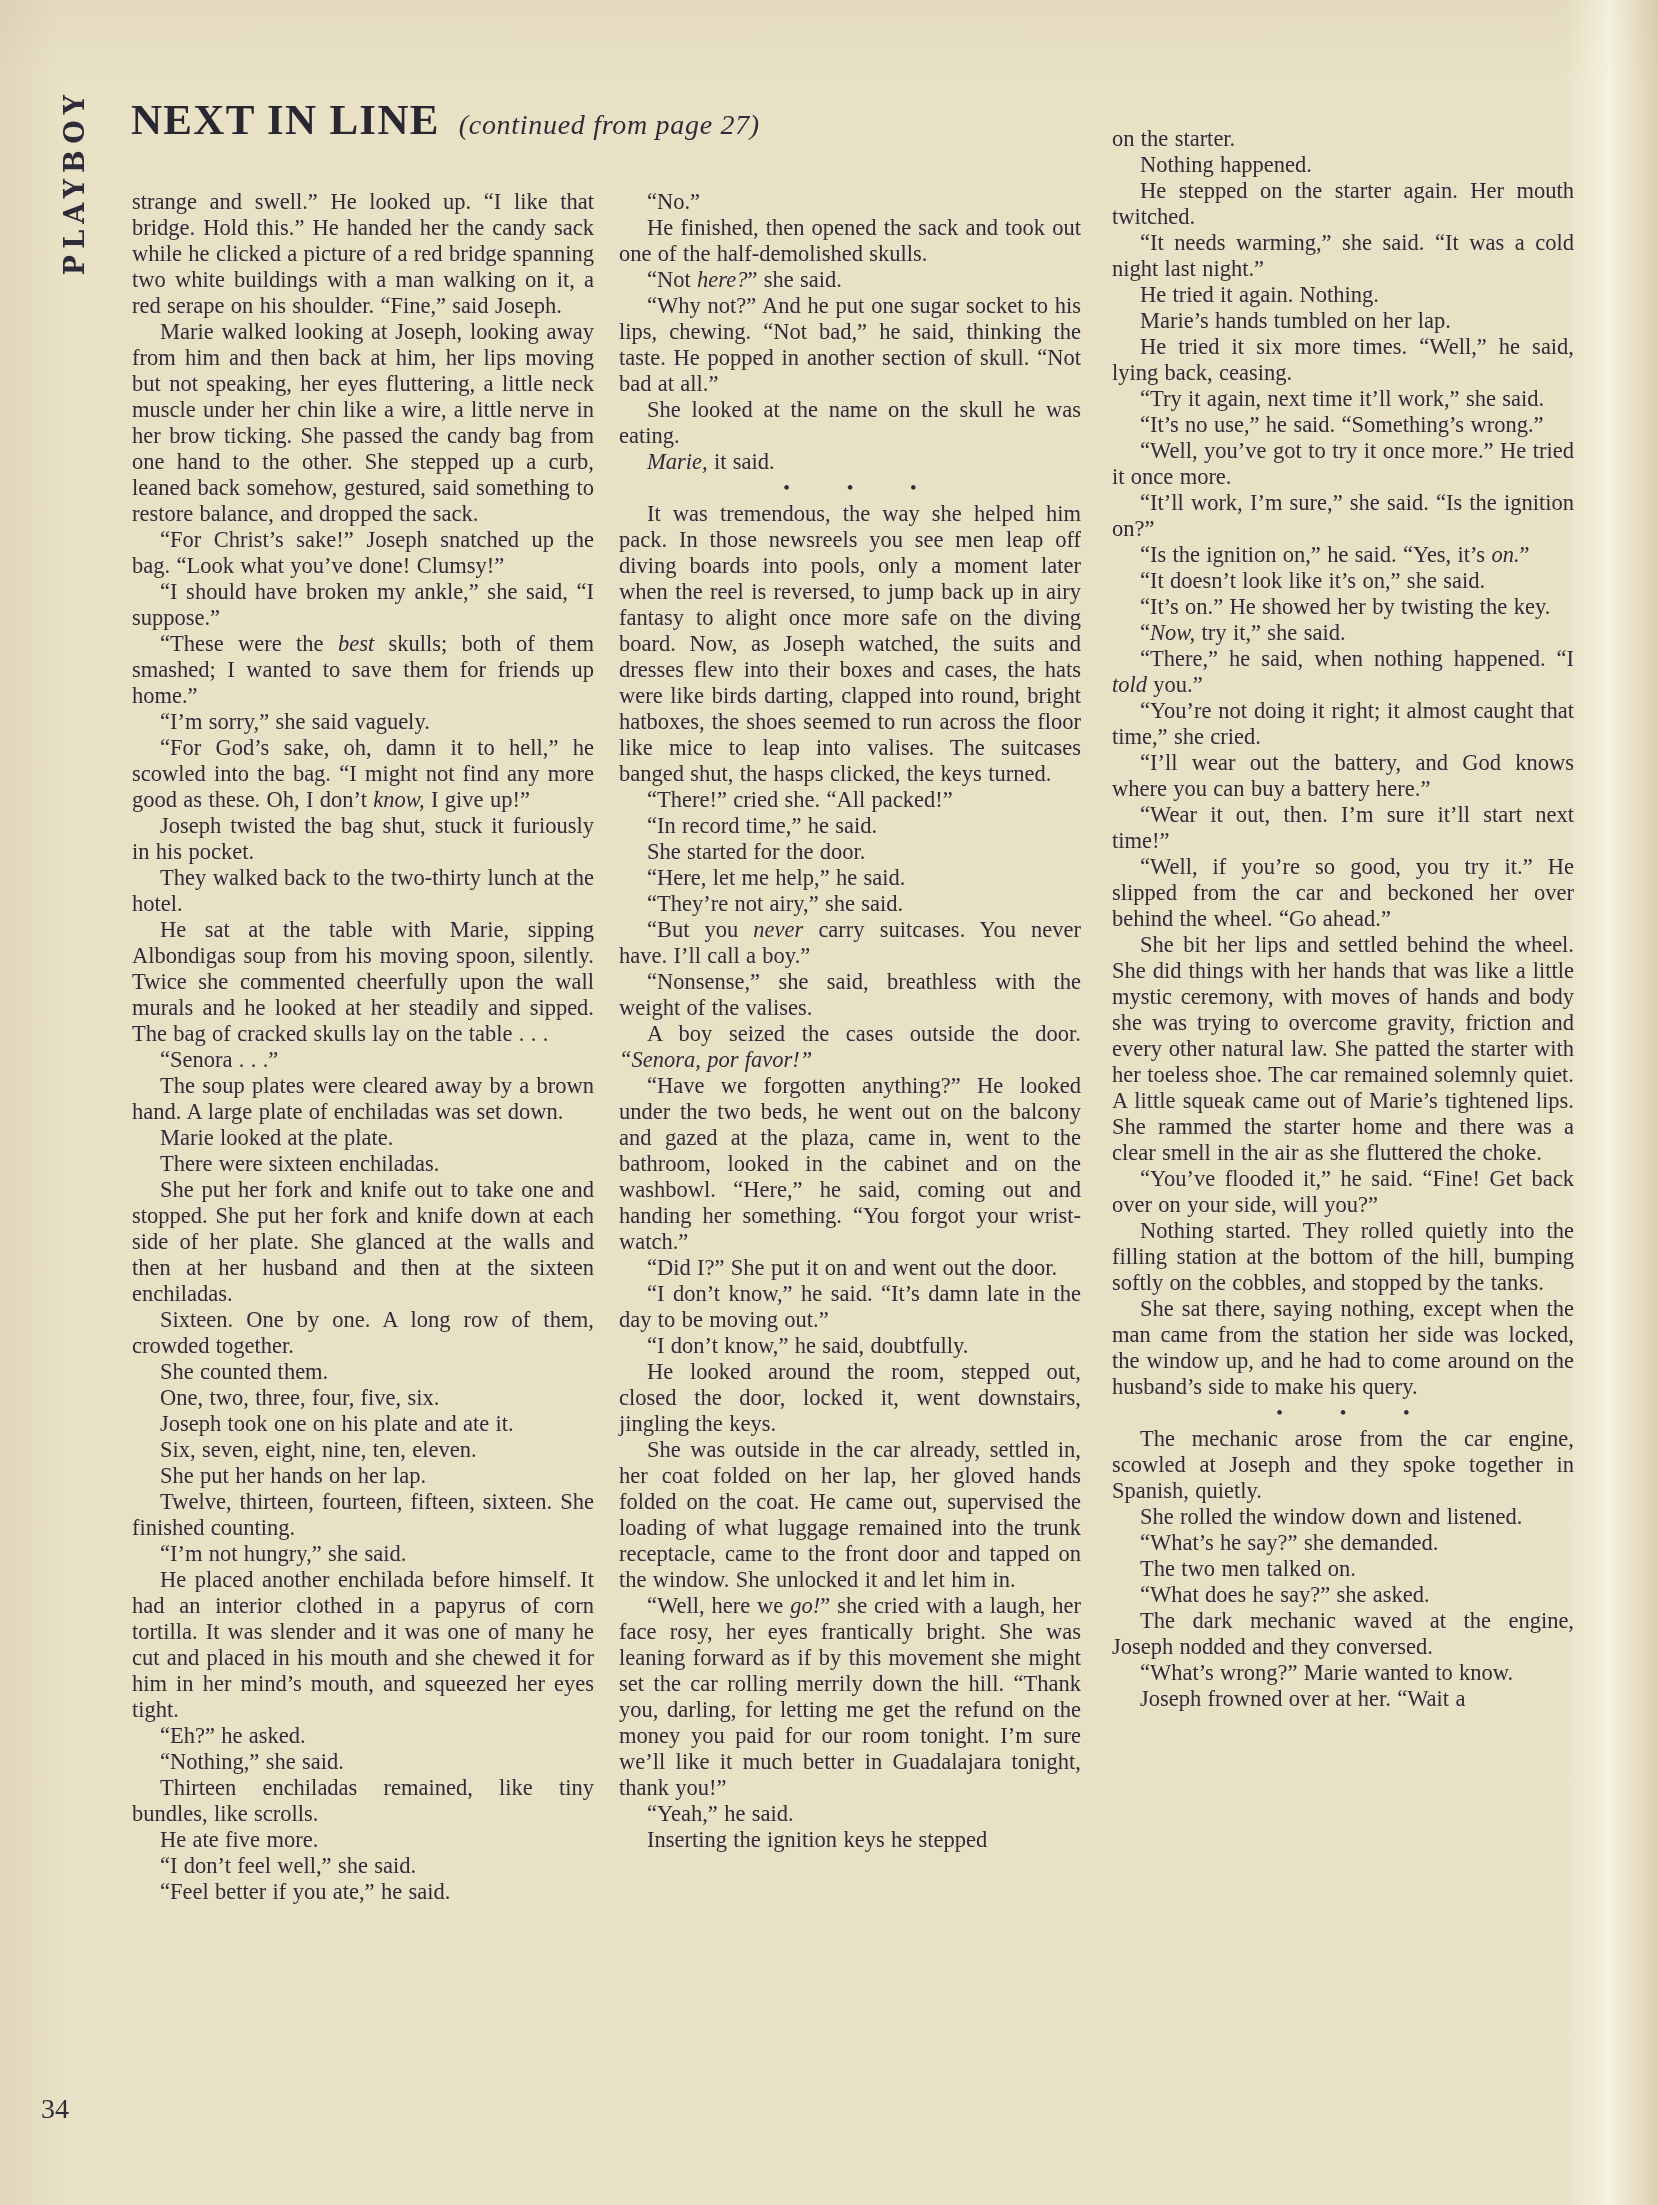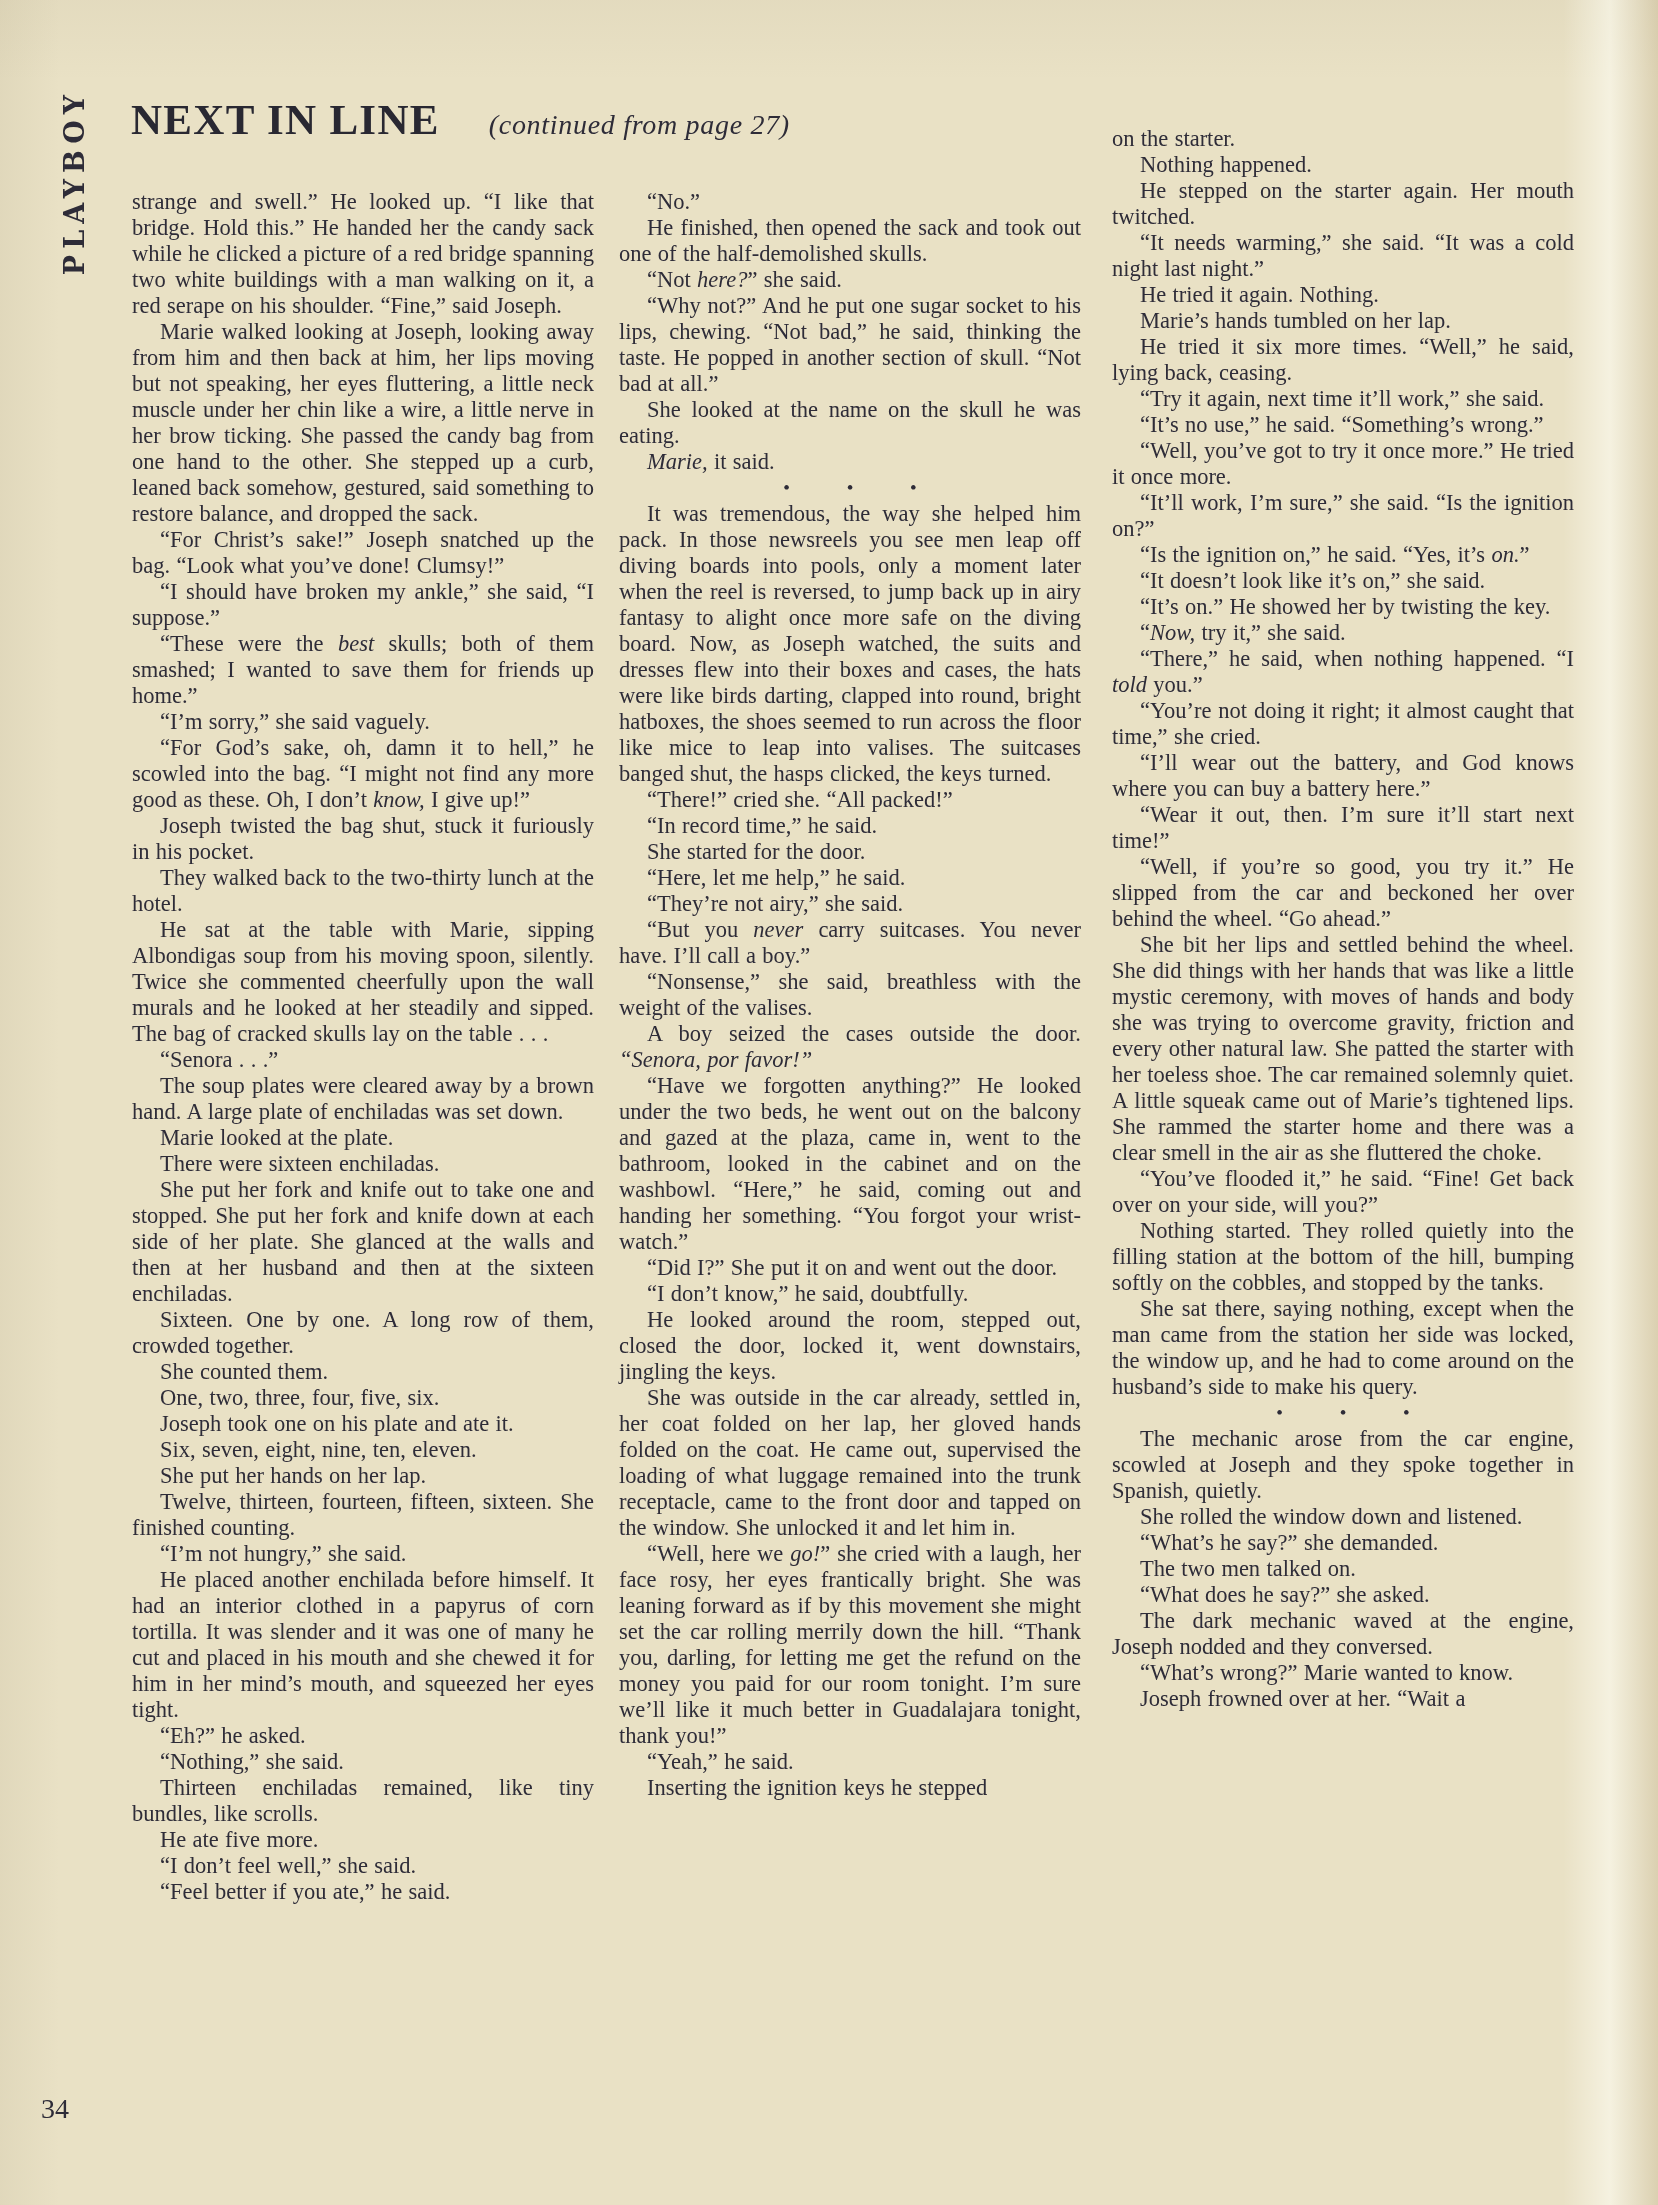--- a/index.html
+++ b/index.html
@@ -33,21 +33,21 @@
   }
   .article-title{
     font-weight:bold;
     font-size:43px;
     letter-spacing:1.3px;
     color:#292832;
   }
   .continued-note{
     font-style:italic;
     font-size:28px;
-    margin-left:49px;
+    margin-left:19px;
     letter-spacing:0.7px;
   }
   .col{
     position:absolute;
     width:462px;
     font-size:22.5px;
     line-height:26px;
     text-align:justify;
     word-spacing:0.7px;
     color:var(--ink,#2e2c38);
@@ -127,20 +127,21 @@
       <p>“There!” cried she. “All packed!”</p>
       <p>“In record time,” he said.</p>
       <p>She started for the door.</p>
       <p>“Here, let me help,” he said.</p>
       <p>“They’re not airy,” she said.</p>
       <p>“But you <i>never</i> carry suitcases. You never have. I’ll call a boy.”</p>
       <p>“Nonsense,” she said, breathless with the weight of the valises.</p>
       <p>A boy seized the cases outside the door. <i>“Senora, por favor!”</i></p>
       <p>“Have we forgotten anything?” He looked under the two beds, he went out on the balcony and gazed at the plaza, came in, went to the bathroom, looked in the cabinet and on the washbowl. “Here,” he said, coming out and handing her something. “You forgot your wrist-watch.”</p>
       <p>“Did I?” She put it on and went out the door.</p>
+      <p>“I don’t know,” he said. “It’s damn late in the day to be moving out.”</p>
       <p>“I don’t know,” he said, doubtfully.</p>
       <p>He looked around the room, stepped out, closed the door, locked it, went downstairs, jingling the keys.</p>
       <p>She was outside in the car already, settled in, her coat folded on her lap, her gloved hands folded on the coat. He came out, supervised the loading of what luggage remained into the trunk receptacle, came to the front door and tapped on the window. She unlocked it and let him in.</p>
       <p>“Well, here we <i>go!</i>” she cried with a laugh, her face rosy, her eyes frantically bright. She was leaning forward as if by this movement she might set the car rolling merrily down the hill. “Thank you, darling, for letting me get the refund on the money you paid for our room tonight. I’m sure we’ll like it much better in Guadalajara tonight, thank you!”</p>
       <p>“Yeah,” he said.</p>
       <p>Inserting the ignition keys he stepped</p>
     </div>
   <div class="col col-3">
       <p class="noindent">on the starter.</p>
       <p>Nothing happened.</p>

